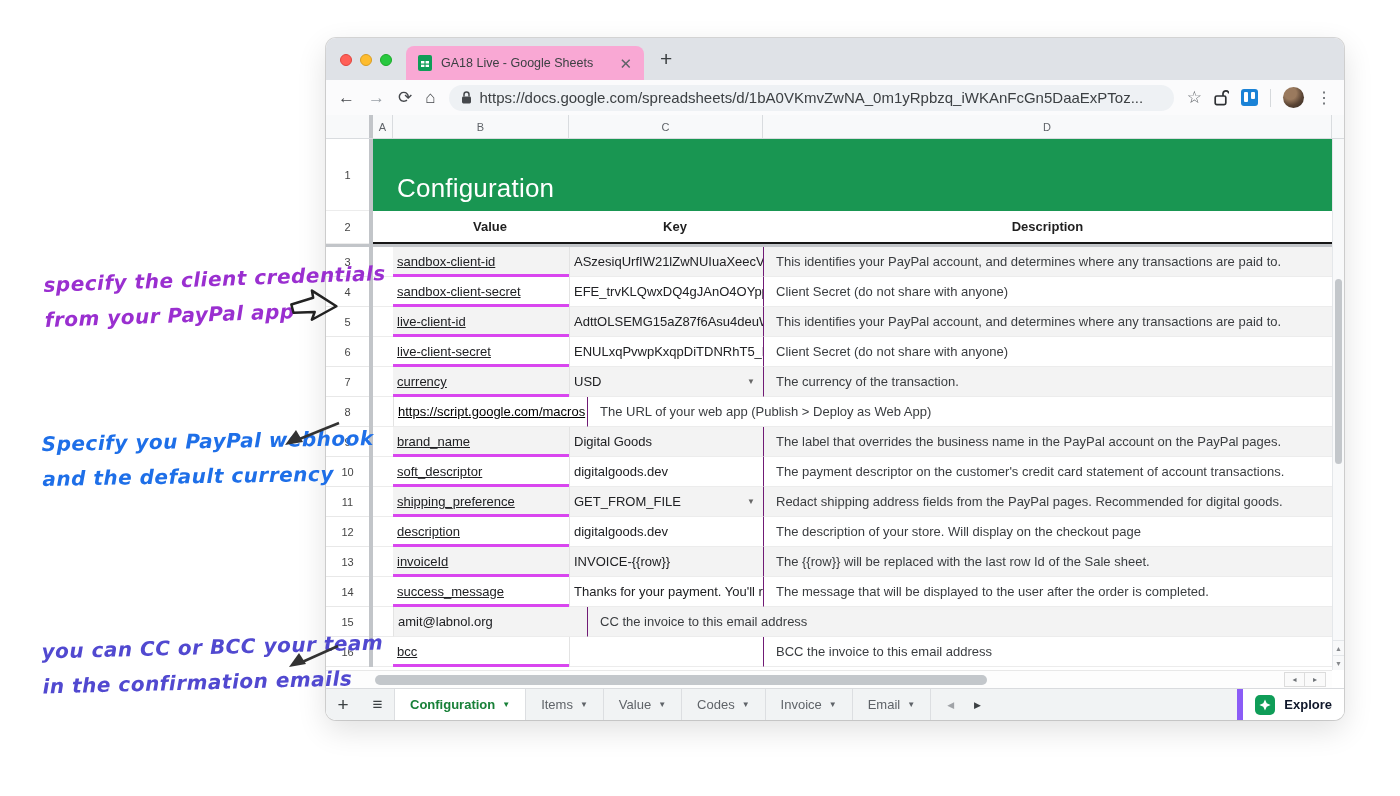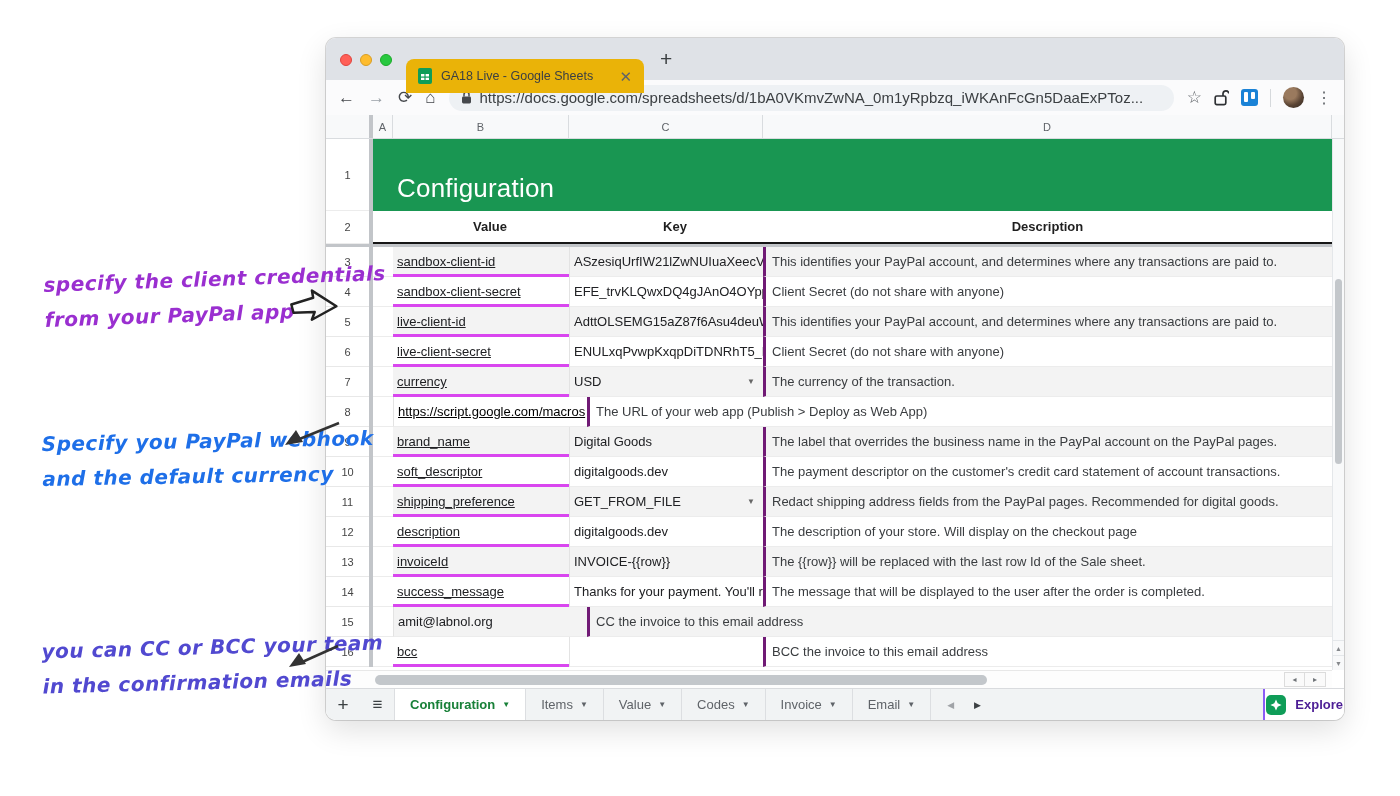--- a/index.html
+++ b/index.html
@@ -36,22 +36,22 @@
   }
 
   
   .tabstrip { position: relative; height: 42px; background: #dfe2e7; }
   .lights { position: absolute; left: 14px; top: 16px; display: flex; gap: 8px; }
   .light { width: 12px; height: 12px; border-radius: 50%; }
   .light.red { background:#ff5f57; border:1px solid #e0443e; }
   .light.yellow { background:#febc2e; border:1px solid #d89e24; }
   .light.green { background:#28c840; border:1px solid #1aab29; }
   .tab {
-    position: absolute; left: 80px; top: 21px; width: 238px; height: 34px;
-    background: #eab308; border-radius: 8px 8px 0 0;
+    position: absolute; left: 80px; top: 8px; width: 238px; height: 34px;
+    background: #f9a8d4; border-radius: 8px 8px 0 0;
     display: flex; align-items: center; gap: 9px; padding: 0 12px;
   }
   .tab-title { flex: 1; font-size: 12.5px; color: #3c4043; white-space: nowrap; overflow: hidden; }
   .tab-close { font-size: 15px; color: #5f6368; line-height: 1; cursor: default; }
   .newtab { position: absolute; left: 334px; top: 9px; font-size: 21px; color: #3c4043; }
 
   
   .toolbar {
     height: 35px; background: #fbfbfc;
     display: flex; align-items: center; gap: 13px; padding: 0 12px;
@@ -120,22 +120,22 @@
   .srow .gut {
     width: 43px; display:flex; align-items:center; justify-content:center;
     font-size: 11px; color:#454545; background:#fff; border-bottom:1px solid #e8e8e8;
   }
   .cA { width: 20px; background: #fff; border-bottom: 1px solid #ececec; }
   .cB { width: 176px; padding-left: 4px; line-height: 29px; border-bottom: 3px solid #d946ef;
         overflow: hidden; white-space: nowrap; text-decoration: underline; }
   .cC { width: 194px; position: relative; padding-left: 4px; line-height: 29px;
         border-left: 1px solid #e3e3e3; border-bottom: 1px solid #ececec;
         overflow: hidden; white-space: nowrap; }
-  .cD { flex: 1; padding-left: 6px; line-height: 29px; color: #3a3d40;
-        border-left: 3px solid #701a75; border-bottom: 1px solid #ececec;
+  .cD { flex: 1; padding-left: 12px; line-height: 29px; color: #3a3d40;
+        border-left: 1px solid #701a75; border-bottom: 1px solid #ececec;
         overflow: hidden; white-space: nowrap; }
   .srow:nth-child(odd) .cB,
   .srow:nth-child(odd) .cC,
   .srow:nth-child(odd) .cD { background: #f3f3f3; }
   .dd { display: none; position: absolute; right: 8px; top: 0; line-height: 30px;
         font-size: 8px; color: #666; }
   .dd.show { display: block; }
   .val.link { color: #000000; text-decoration: underline; }
 
   
@@ -181,22 +181,22 @@
   }
   .stab .caret { font-size: 8px; color: #5f6368; }
   .stab.active { background: #fff; color: #188038; font-weight: 700;
                  border-left: 1px solid #dcdee1; }
   .stab.active .caret { color: #188038; }
   .bb-nav { display: flex; align-items: center; gap: 20px; padding: 0 16px;
             font-size: 9px; color: #3c4043; }
   .bb-nav .navL { color: #a0a3a7; }
   .explore {
     margin-left: auto; display: flex; align-items: center; gap: 9px;
-    background: #fff; border-left: 2px solid #8b5cf6; padding: 0 1px;
-    color: #4c1d95; font-weight: 700; font-size: 13px;
+    background: #fff; border-left: 6px solid #8b5cf6; padding: 0 12px;
+    color: #0f172a; font-weight: 700; font-size: 13px;
   }
   .explore-ic { width: 20px; height: 20px; border-radius: 5px; background: #0f9d58;
                 display:flex; align-items:center; justify-content:center; }
 </style>
 </head>
 <body>
 
 <div class="ann" style="left: 44px; top: 262px; transform: rotate(-2deg); color: rgb(154, 47, 208);">
   <div>specify the client credentials</div>
   <div>from your PayPal app</div>

